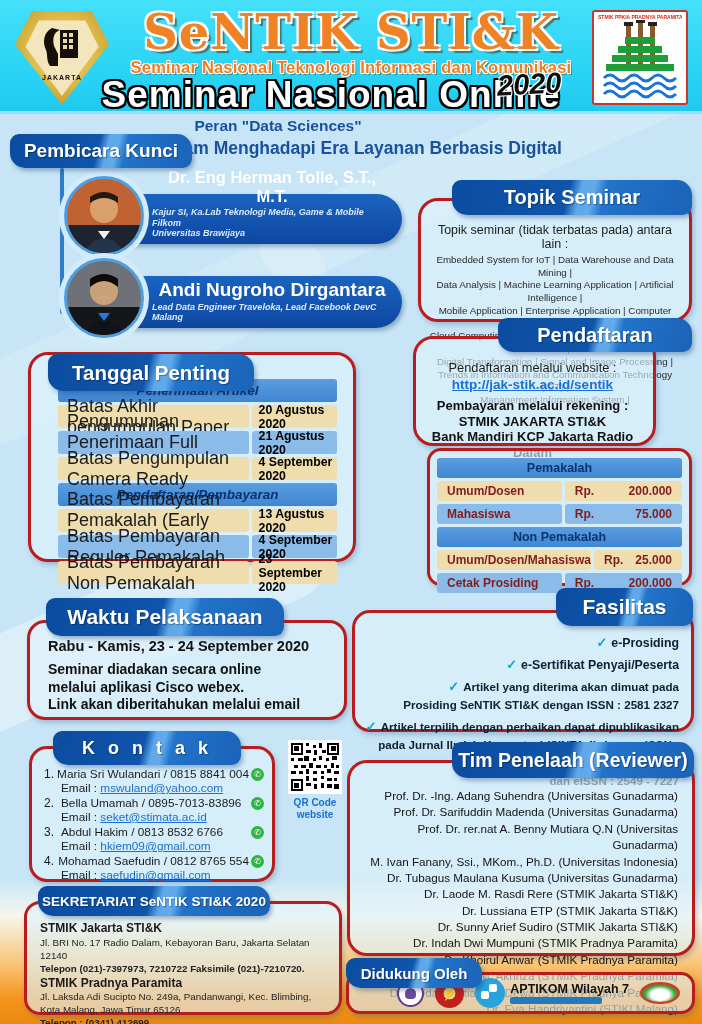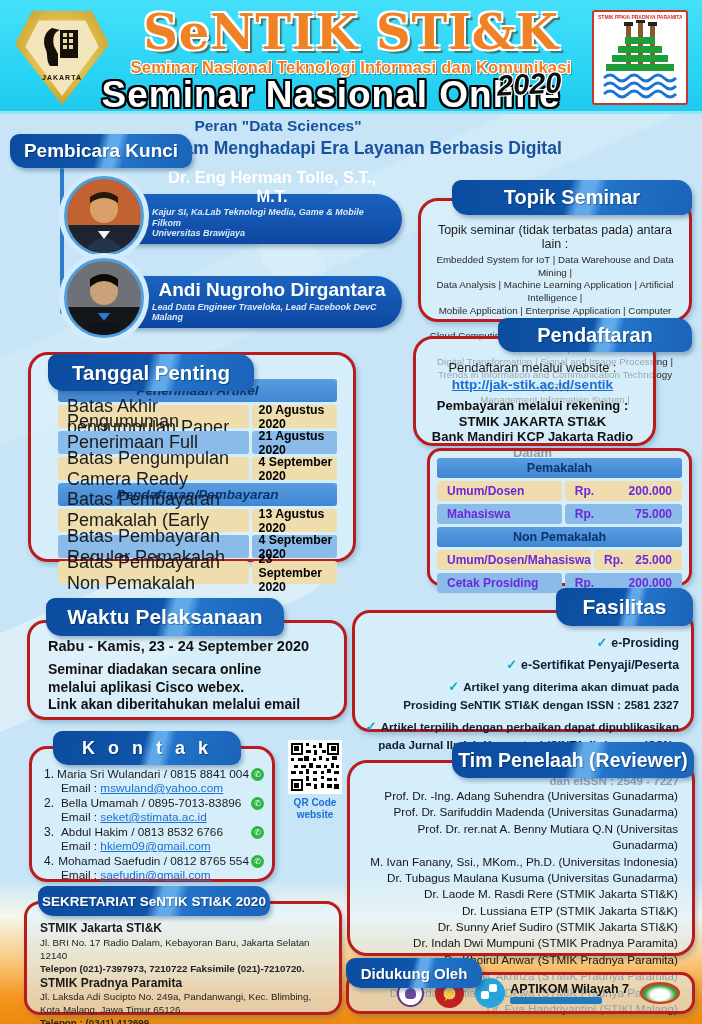--- a/index.html
+++ b/index.html
@@ -86,21 +86,21 @@
   .reg-label{font-size:12.8px;color:#1c1c1c;}
   .reg-url{font-size:13.5px;font-weight:bold;color:#1a6fd4;text-decoration:underline;cursor:pointer;}
   .reg-pay{margin-top:5px;font-size:13px;font-weight:bold;color:#101010;line-height:1.2;white-space:pre-line;}
 
   
   .pan-fees{left:427px;top:448px;width:265px;height:138px;border-radius:14px;padding:7px;}
   .frow{display:flex;gap:3px;margin-bottom:3px;}
   .fhead{height:20px;border-radius:3px;background:linear-gradient(180deg,#5b9de0,#3f86d2);
     display:flex;align-items:center;justify-content:center;
     font-size:12.5px;font-weight:bold;color:#0a3470;margin-bottom:3px;}
-  .fcell{height:20px;border-radius:3px;display:flex;align-items:center;font-size:12px;font-weight:bold;color:#6d28d9;}
+  .fcell{height:20px;border-radius:3px;display:flex;align-items:center;font-size:12px;font-weight:bold;color:#7f1d1d;}
   .flabel{flex:1.18;padding-left:10px;}
   .fval{flex:1;justify-content:space-between;padding:0 10px;}
   .tan{background:#f0ddae;} .blu{background:#8abbe9;}
 
   
   .rib-dates{left:48px;top:354px;width:206px;height:37px;font-size:20.5px;}
   .pan-dates{left:28px;top:352px;width:328px;height:210px;padding:24px 16px 10px 27px;}
   .dhead{height:23px;border-radius:3px;background:linear-gradient(180deg,#5b9de0,#3f86d2);
     display:flex;align-items:center;justify-content:center;
     font-size:13.5px;font-weight:bold;font-style:italic;color:#0a3470;margin-bottom:3px;}

